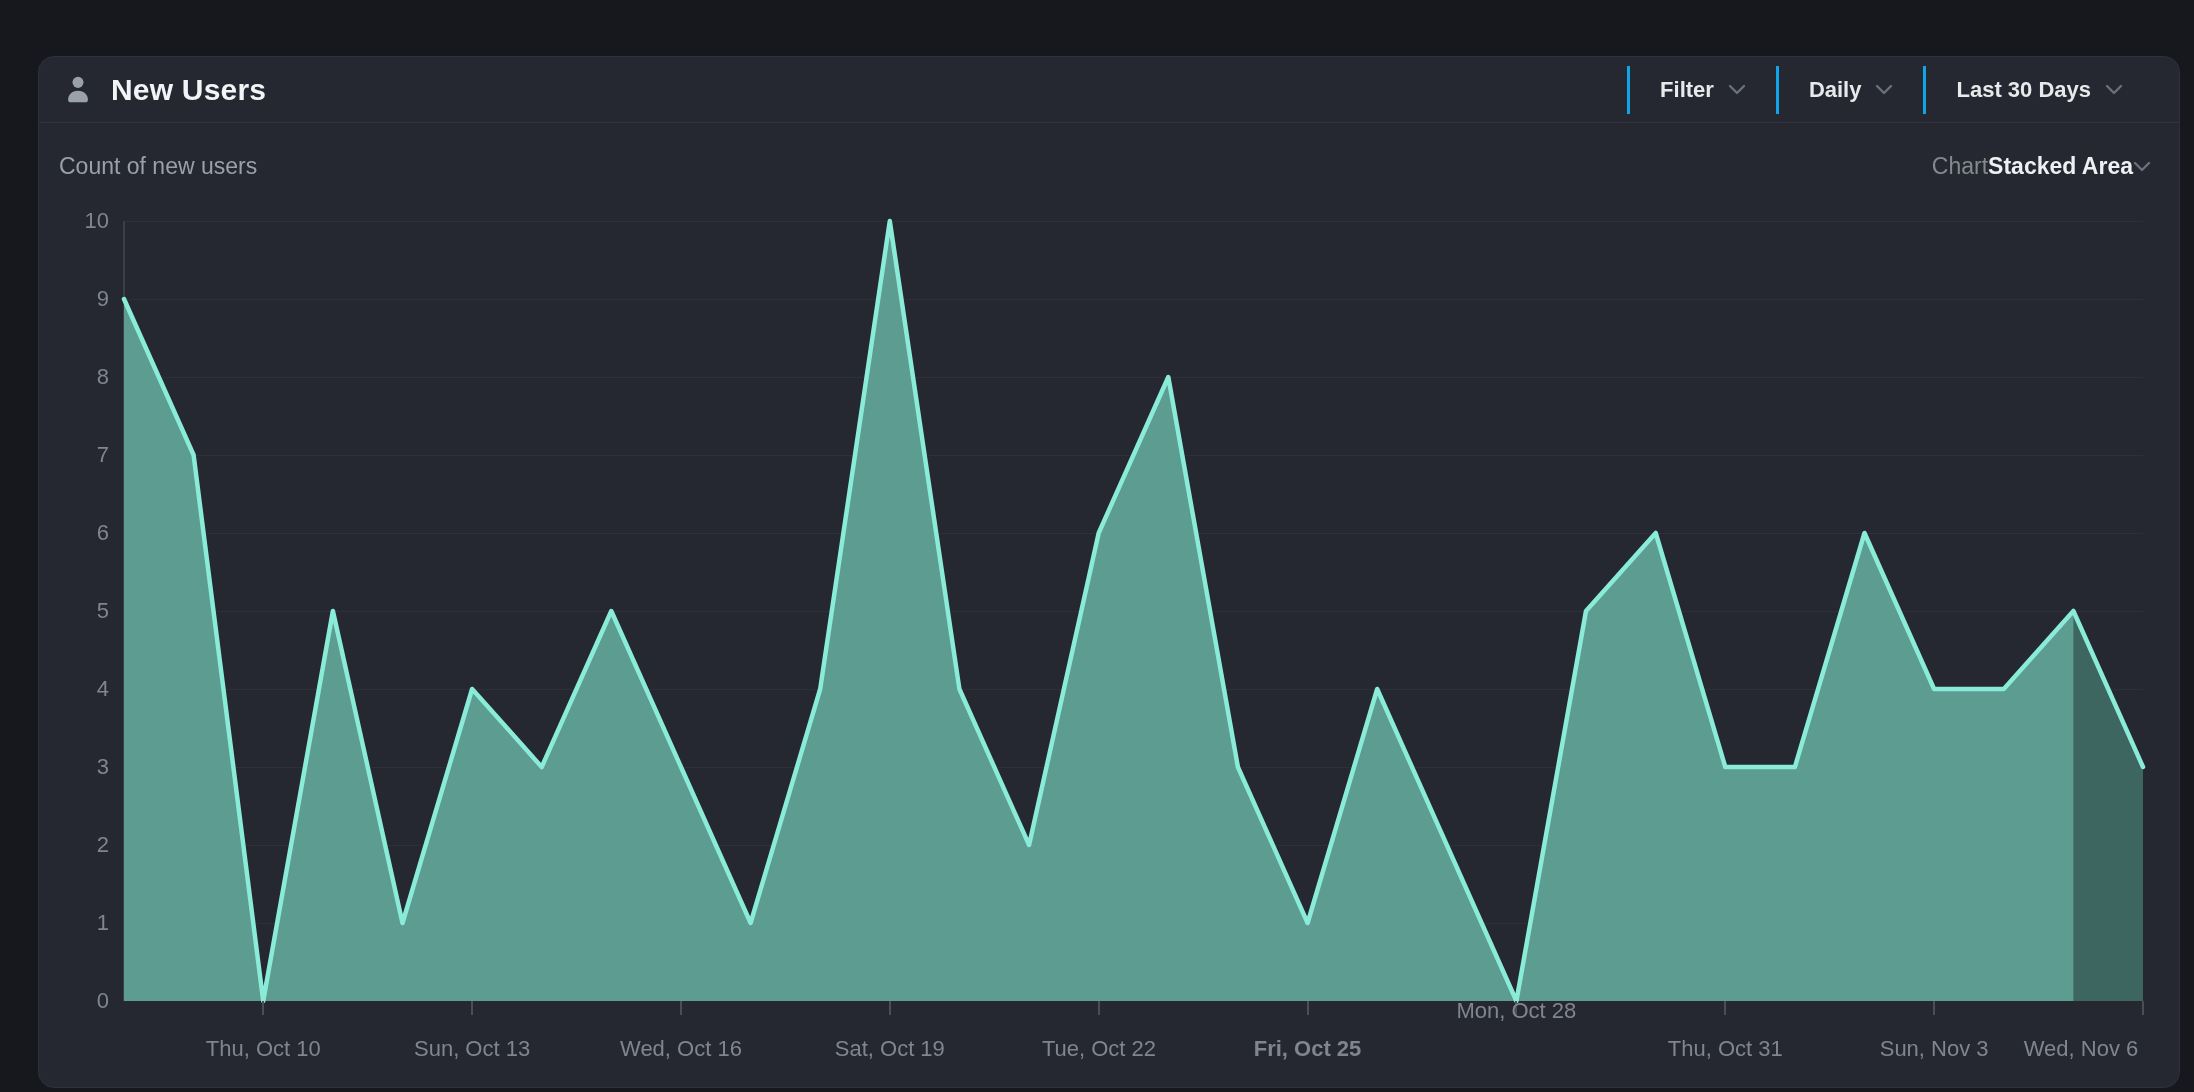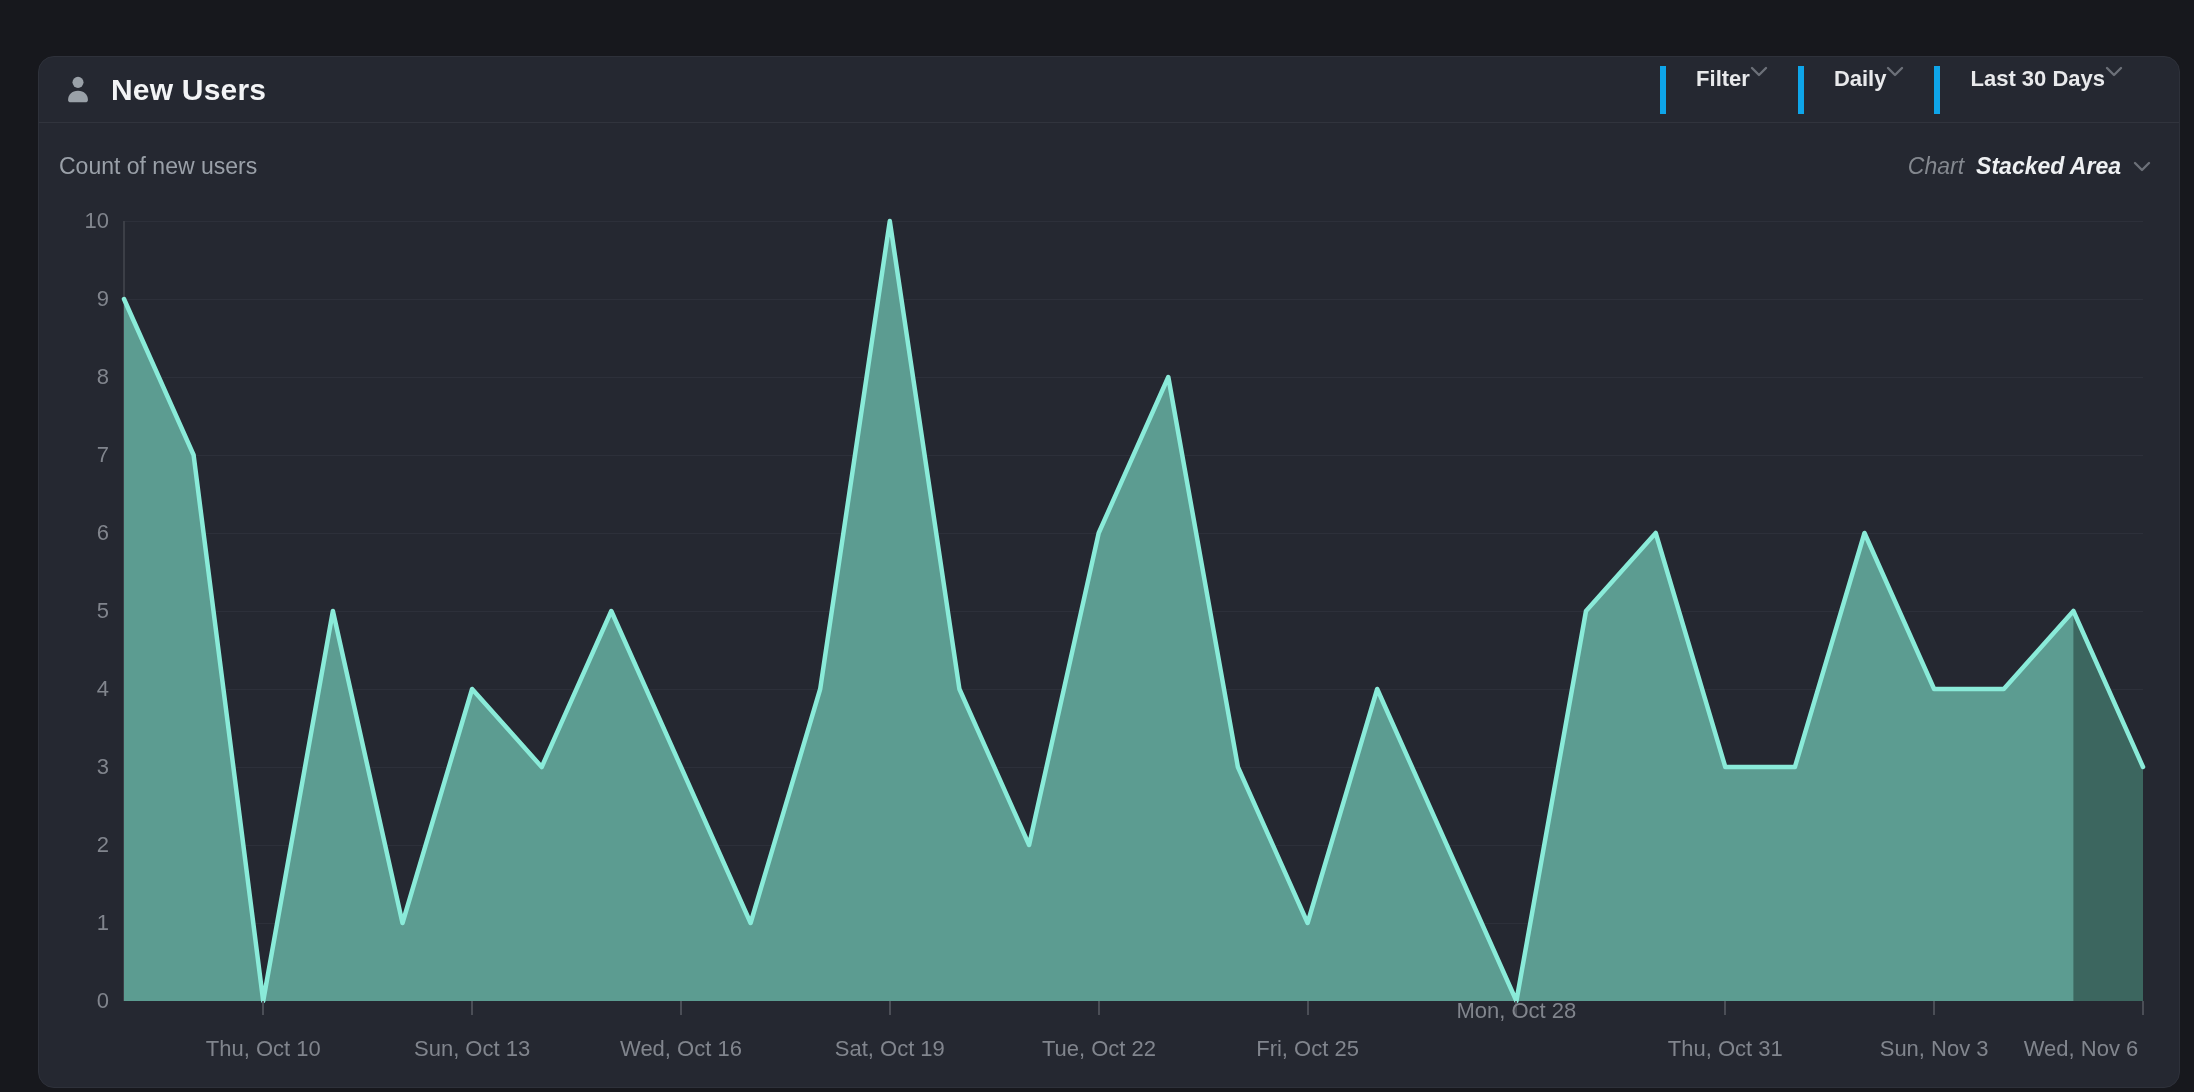--- a/index.html
+++ b/index.html
@@ -6,29 +6,29 @@
     font-family:"Liberation Sans",sans-serif;-webkit-font-smoothing:antialiased;}
   .card{position:absolute;left:38px;top:56px;width:2142px;height:1032px;background:#252831;
     border:1px solid #2e313a;border-radius:16px;box-sizing:border-box;}
   
   .card-header{position:absolute;left:0;top:0;width:100%;height:66px;display:flex;align-items:center;
     justify-content:space-between;border-bottom:1px solid #31343d;box-sizing:border-box;padding:0 26px 0 22px;}
   .title-group{display:flex;align-items:center;gap:16px;}
   .person-icon{width:34px;height:34px;flex:0 0 auto;}
   .card-title{font-size:30px;font-weight:700;color:#f3f4f6;letter-spacing:.2px;}
   .controls{display:flex;align-items:center;height:100%;}
-  .control{display:flex;align-items:flex-start;gap:0;padding:0 30px;height:48px;cursor:pointer;
-    border-left:6px solid #0ea5e9;}
+  .control{display:flex;align-items:center;gap:14px;padding:0 30px;height:48px;cursor:pointer;
+    border-left:3px solid #0ea5e9;}
   .control-label{font-size:22px;font-weight:600;color:#e8e9eb;white-space:nowrap;}
   .chev{width:18px;height:11px;flex:0 0 auto;}
   
   .sub-row{position:absolute;left:0;top:66px;width:100%;height:86px;display:flex;align-items:center;
     justify-content:space-between;box-sizing:border-box;padding:0 28px 0 20px;}
   .metric-label{font-size:23px;color:#9aa0a8;}
-  .chart-type{display:flex;align-items:center;gap:12px;cursor:pointer;font-style:italic;}
+  .chart-type{display:flex;align-items:center;cursor:pointer;}
   .chart-type .muted{font-size:23px;color:#84888f;}
   .chart-type .value{font-size:23px;font-weight:700;color:#eef0f2;}
   
   #chart-svg{position:absolute;left:0;top:0;width:2142px;height:1032px;}
   #y-labels .y-label{position:absolute;left:8px;width:62px;text-align:right;font-size:22px;
     color:#81858d;line-height:28px;}
   #x-labels .x-label{position:absolute;width:220px;margin-left:-110px;text-align:center;font-size:22px;
     color:#81858d;line-height:28px;white-space:nowrap;}
   .gridline{stroke:#2d303a;stroke-width:1;}
   .axis-line{stroke:#3c3f47;stroke-width:2;}
@@ -125,19 +125,19 @@
       <div class="y-label" style="top: 306px;">8</div>
       <div class="y-label" style="top: 228px;">9</div>
       <div class="y-label" style="top: 150px;">10</div>
     </div>
   <div id="x-labels">
       <div class="x-label" style="left: 224.241px; top: 978px;">Thu, Oct 10</div>
       <div class="x-label" style="left: 433.103px; top: 978px;">Sun, Oct 13</div>
       <div class="x-label" style="left: 641.966px; top: 978px;">Wed, Oct 16</div>
       <div class="x-label" style="left: 850.828px; top: 978px;">Sat, Oct 19</div>
       <div class="x-label" style="left: 1060px; top: 978px;">Tue, Oct 22</div>
-      <div class="x-label" style="left: 1268.55px; top: 978px;">Fri, Oct 25</div>
+      <div class="x-label" style="left: 1268.55px; top: 978px; font-weight: bold;">Fri, Oct 25</div>
       <div class="x-label" style="left: 1477.41px; top: 940px;">Mon, Oct 28</div>
       <div class="x-label" style="left: 1686.28px; top: 978px;">Thu, Oct 31</div>
       <div class="x-label" style="left: 1895.14px; top: 978px;">Sun, Nov 3</div>
       <div class="x-label" style="left: 2042px; top: 978px;">Wed, Nov 6</div>
     </div>
 </div>
 
 </body></html>

